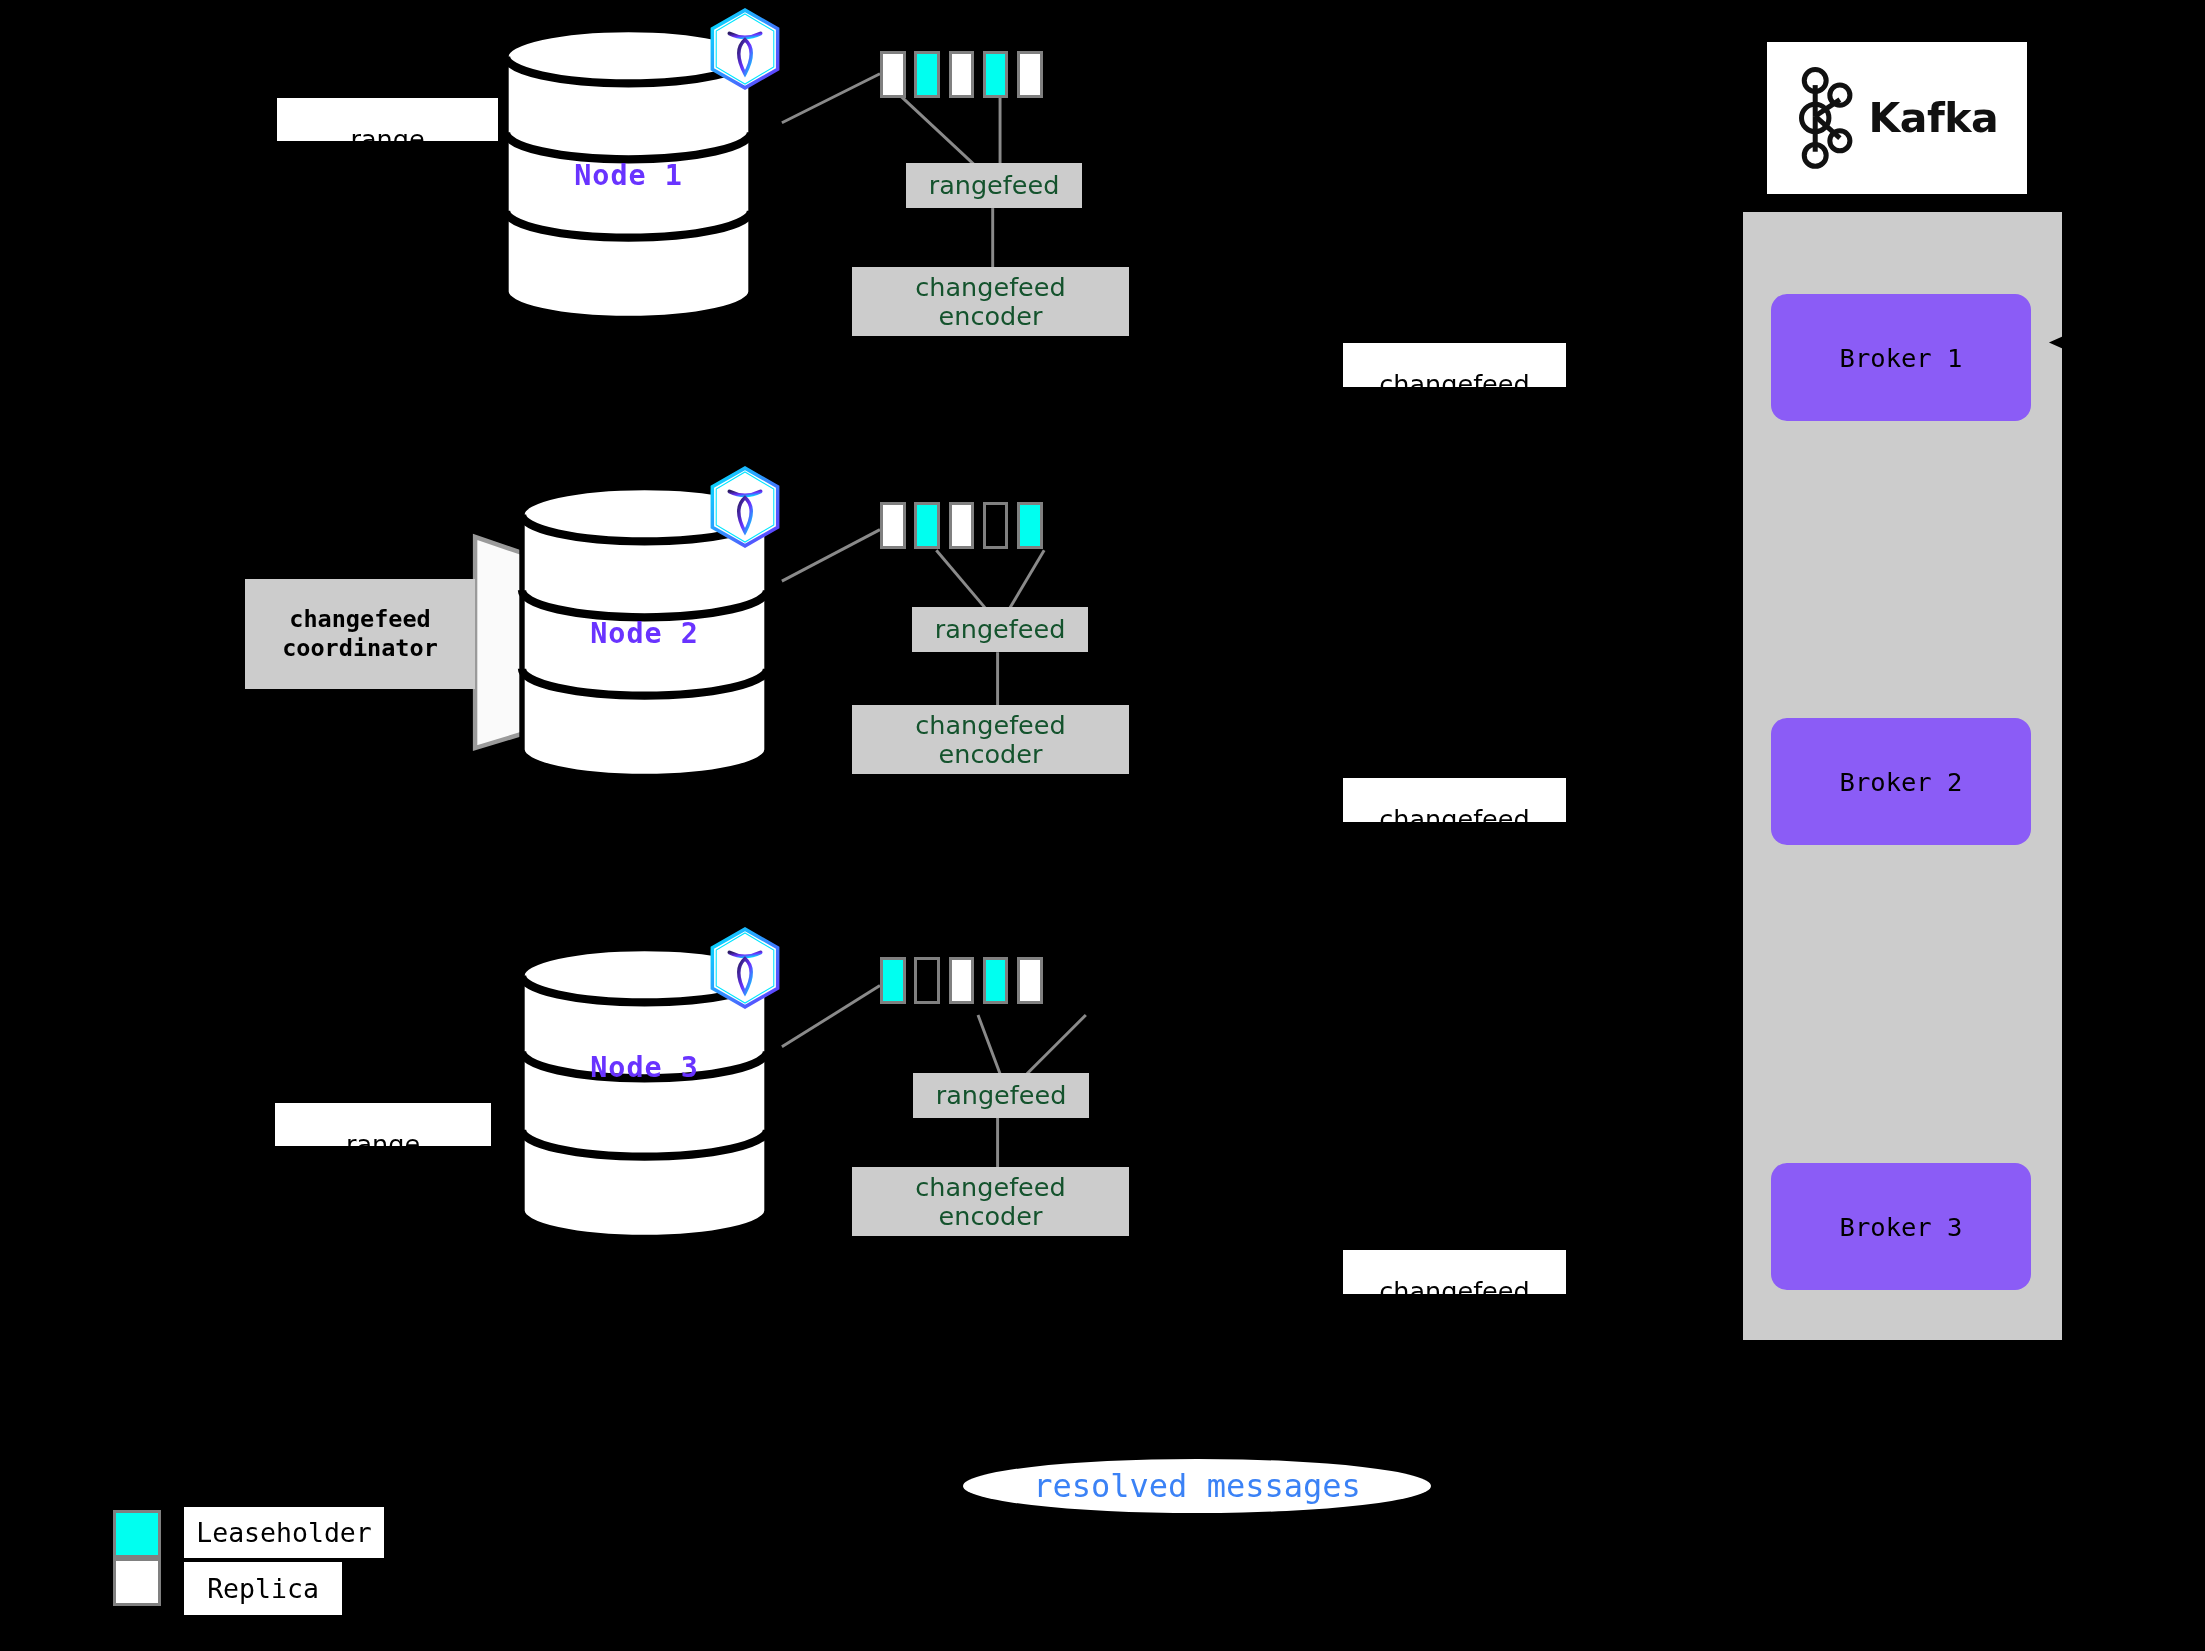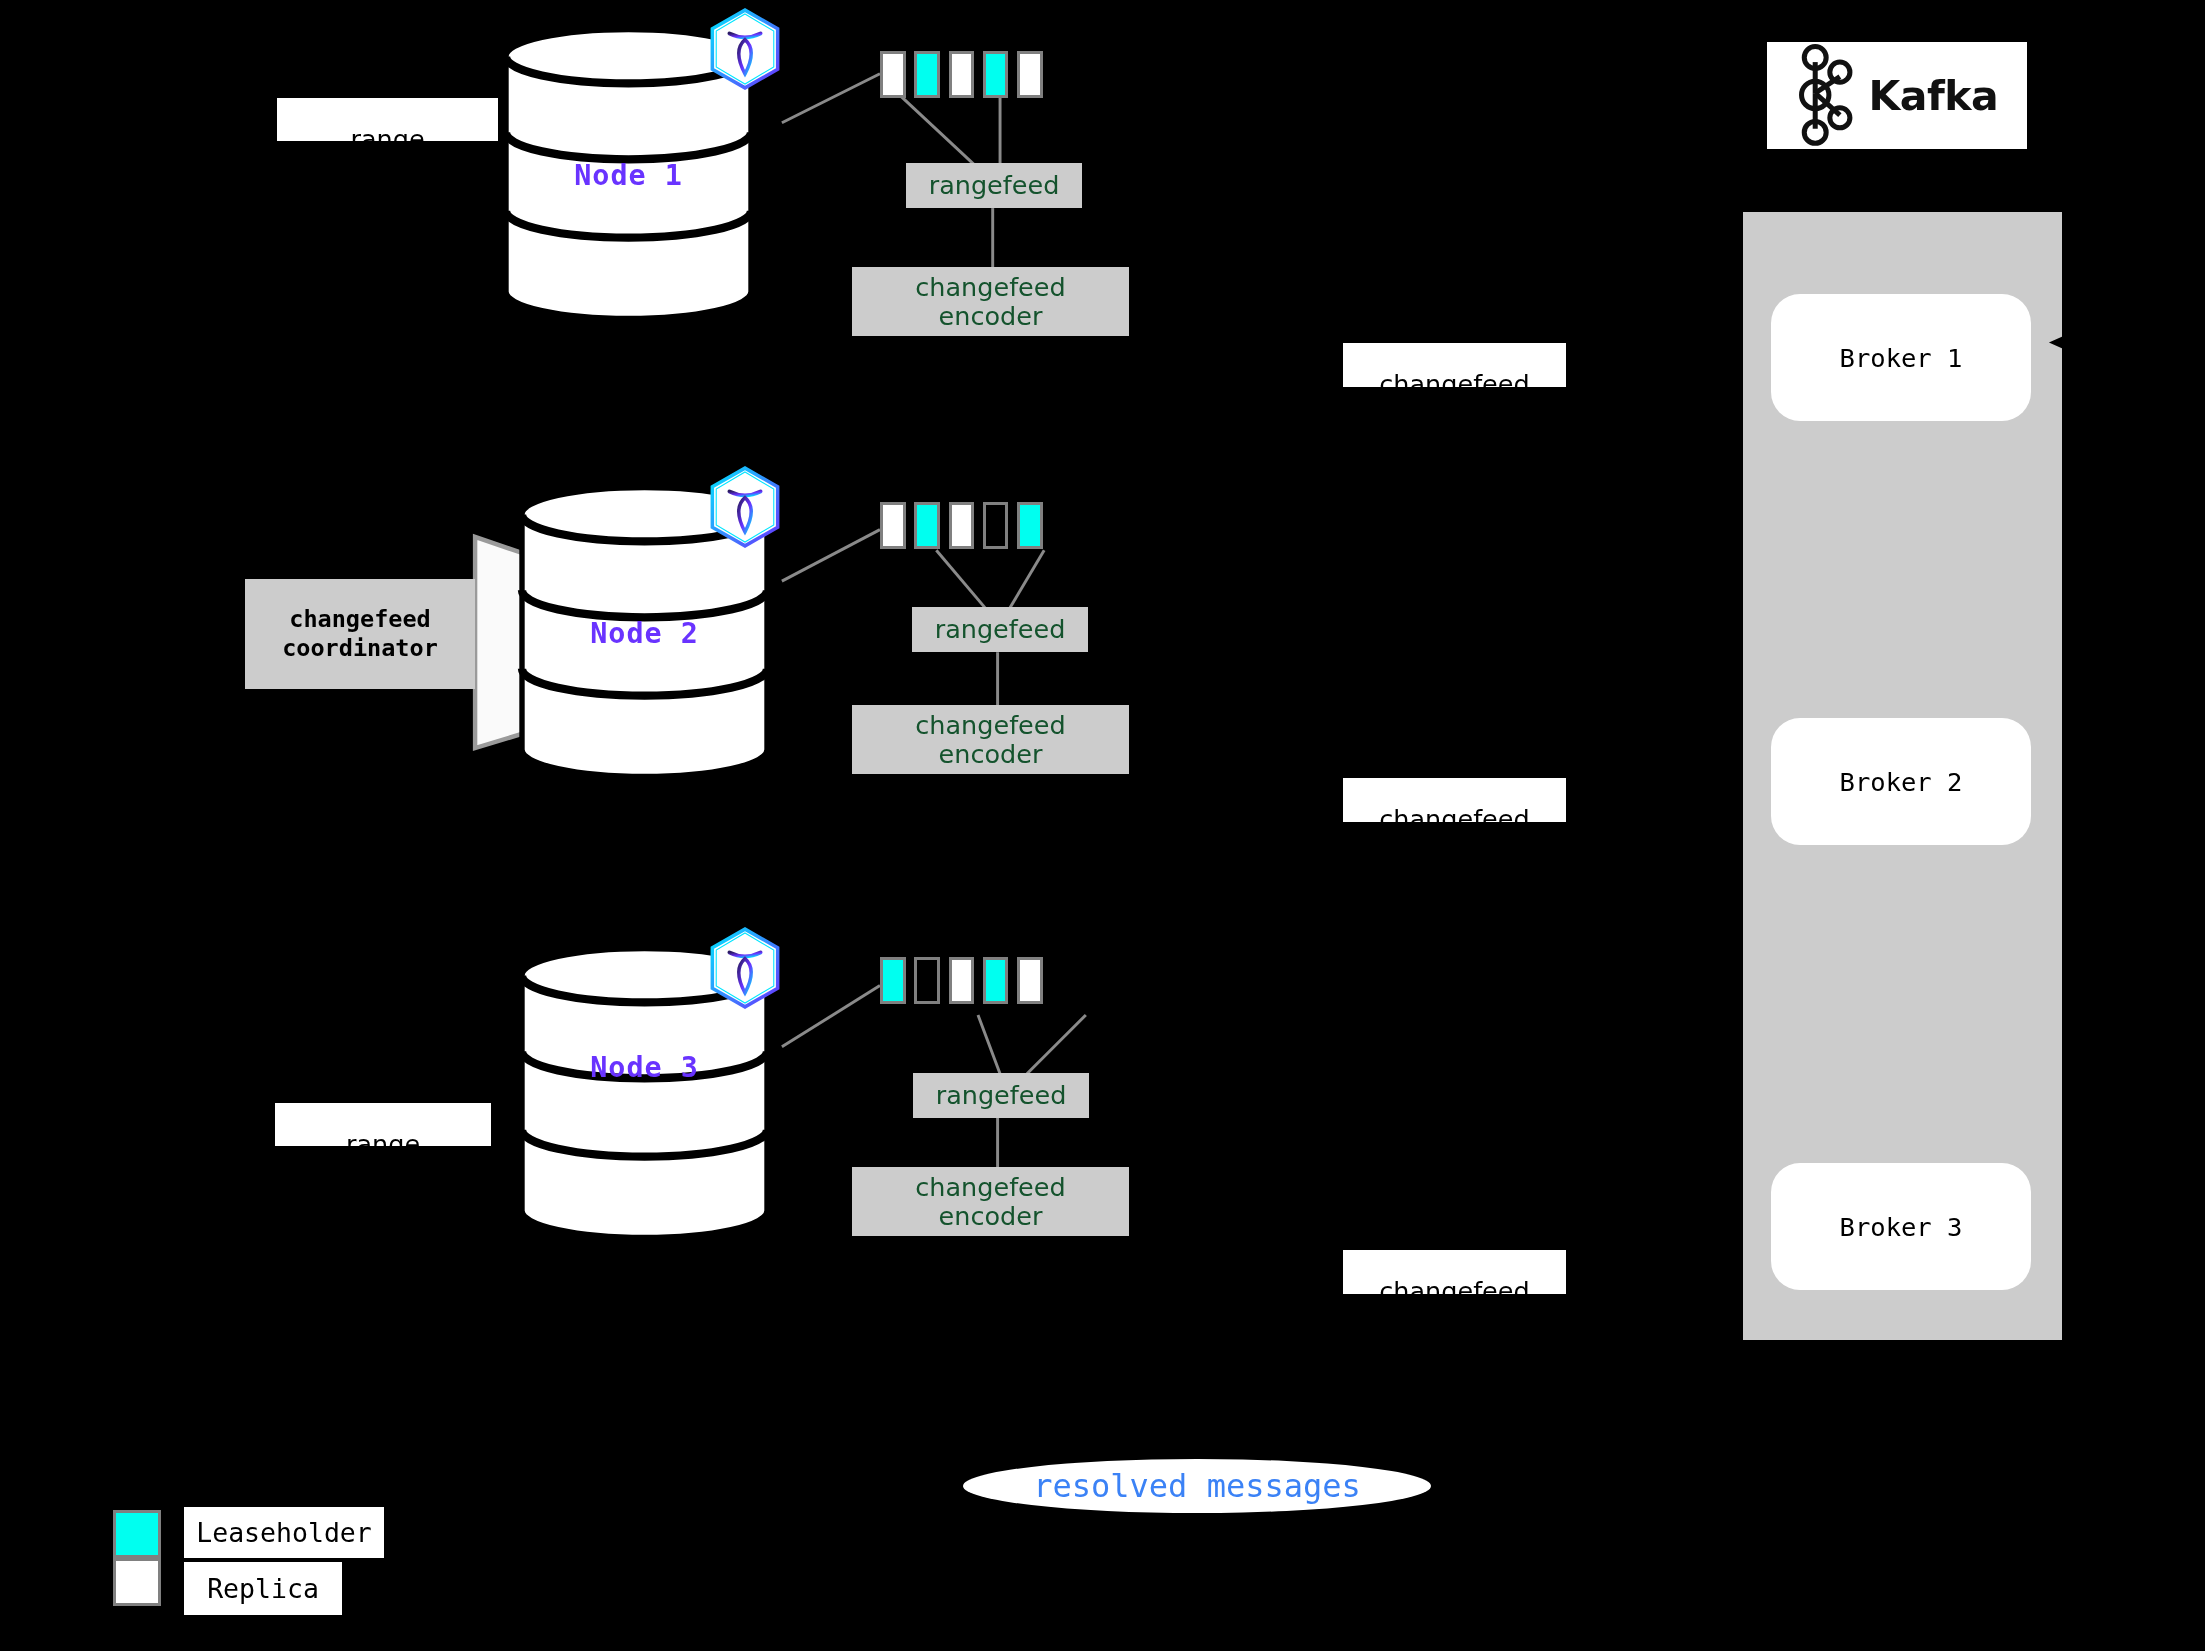--- a/index.html
+++ b/index.html
@@ -43,21 +43,21 @@
          line-height:1.25;text-align:center;white-space:pre-line;
          display:flex;align-items:center;justify-content:center;}
 
   
   .kafka-card{position:absolute;background:#ffffff;display:flex;
               align-items:center;justify-content:center;gap:8.8px;}
   .kafka-word{font-family:"DejaVu Sans",sans-serif;font-weight:bold;
               font-size:41px;color:#111;letter-spacing:-0.5px;}
 
   .broker-panel{position:absolute;background:#CCCCCC;}
-  .broker{position:absolute;background:#ffffff;border-radius:29px;
+  .broker{position:absolute;background:#8b5cf6;border-radius:16px;
           display:flex;align-items:center;justify-content:center;
           font-family:"DejaVu Sans Mono",monospace;font-size:25.5px;color:#000;
           white-space:pre;}
 
   
   .pill{position:absolute;background:#ffffff;border-radius:50%/50%;
         display:flex;align-items:center;justify-content:center;
         font-family:"DejaVu Sans Mono",monospace;font-size:32px;color:#3b82f6;
         white-space:pre;}
 
@@ -212,21 +212,21 @@
   <span>changefeed
 messages</span>
 </div>
 <div class="wlabel" style="left:1343px;top:1250px;width:223px;height:44px;">
   <span>changefeed
 messages</span>
 </div>
 
 <div class="pill" style="left:963px;top:1459px;width:468px;height:54px;">resolved messages</div>
 
-<div class="kafka-card" style="left:1767px;top:42px;width:260px;height:107px;">
+<div class="kafka-card" style="left:1767px;top:42px;width:260px;height:152px;">
   <span>
     <svg width="64" height="105" viewBox="0 0 70 115">
       <g fill="none" stroke="#111" stroke-width="5.5">
         <line x1="21" y1="22" x2="21" y2="56"></line>
         <line x1="21" y1="56" x2="48" y2="38"></line>
         <line x1="21" y1="56" x2="48" y2="80"></line>
         <line x1="21" y1="56" x2="21" y2="95"></line>
         <circle cx="21" cy="17" r="12"></circle>
         <circle cx="48" cy="33" r="11"></circle>
         <circle cx="21" cy="58" r="15"></circle>

